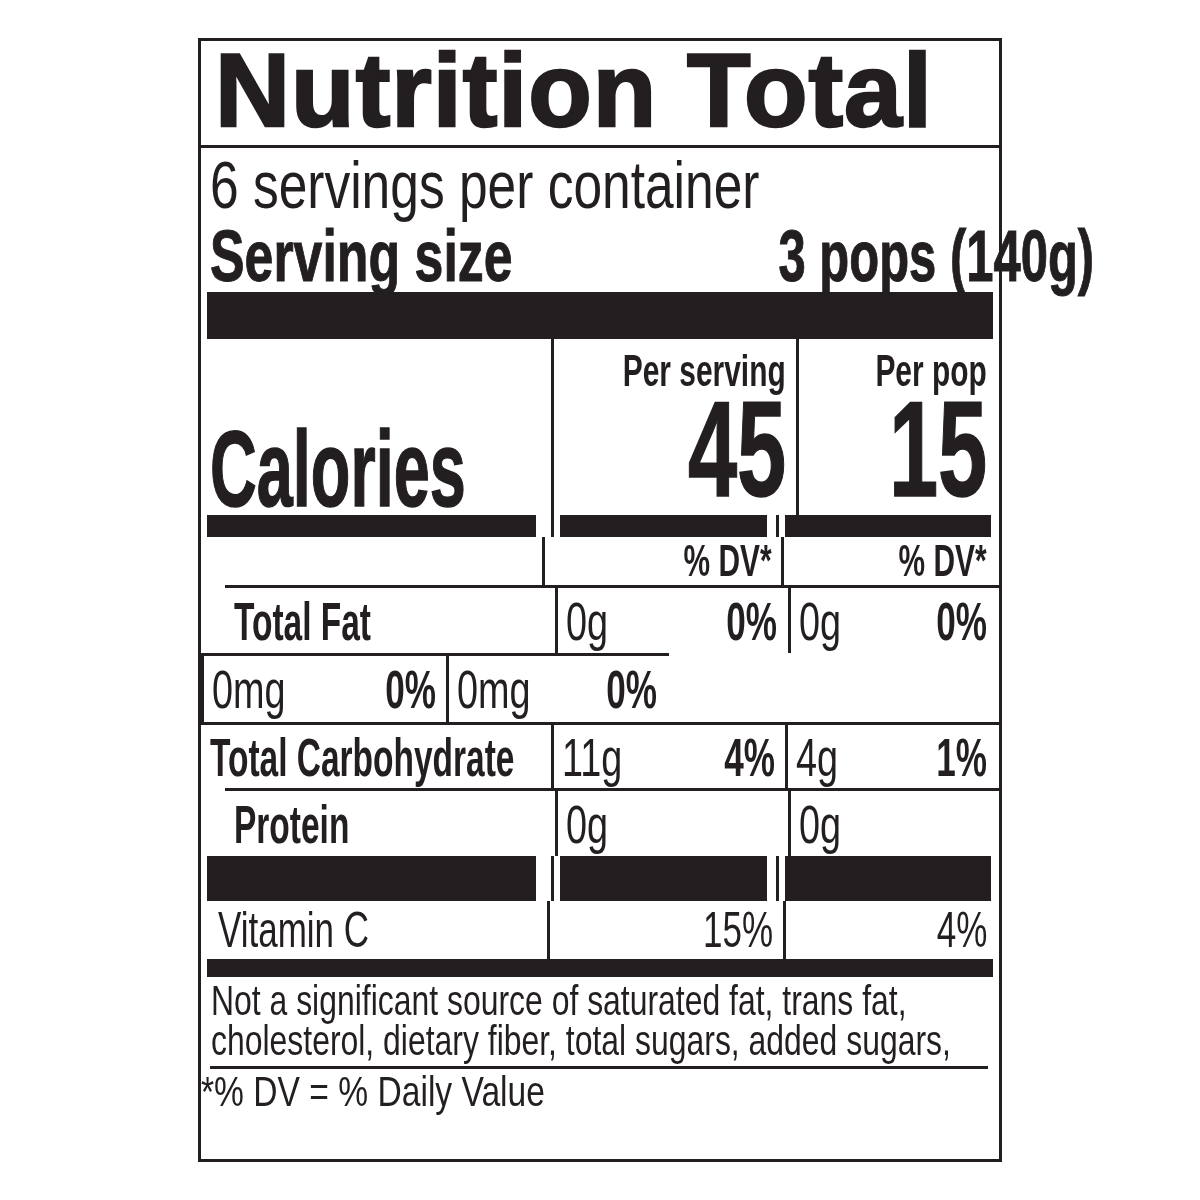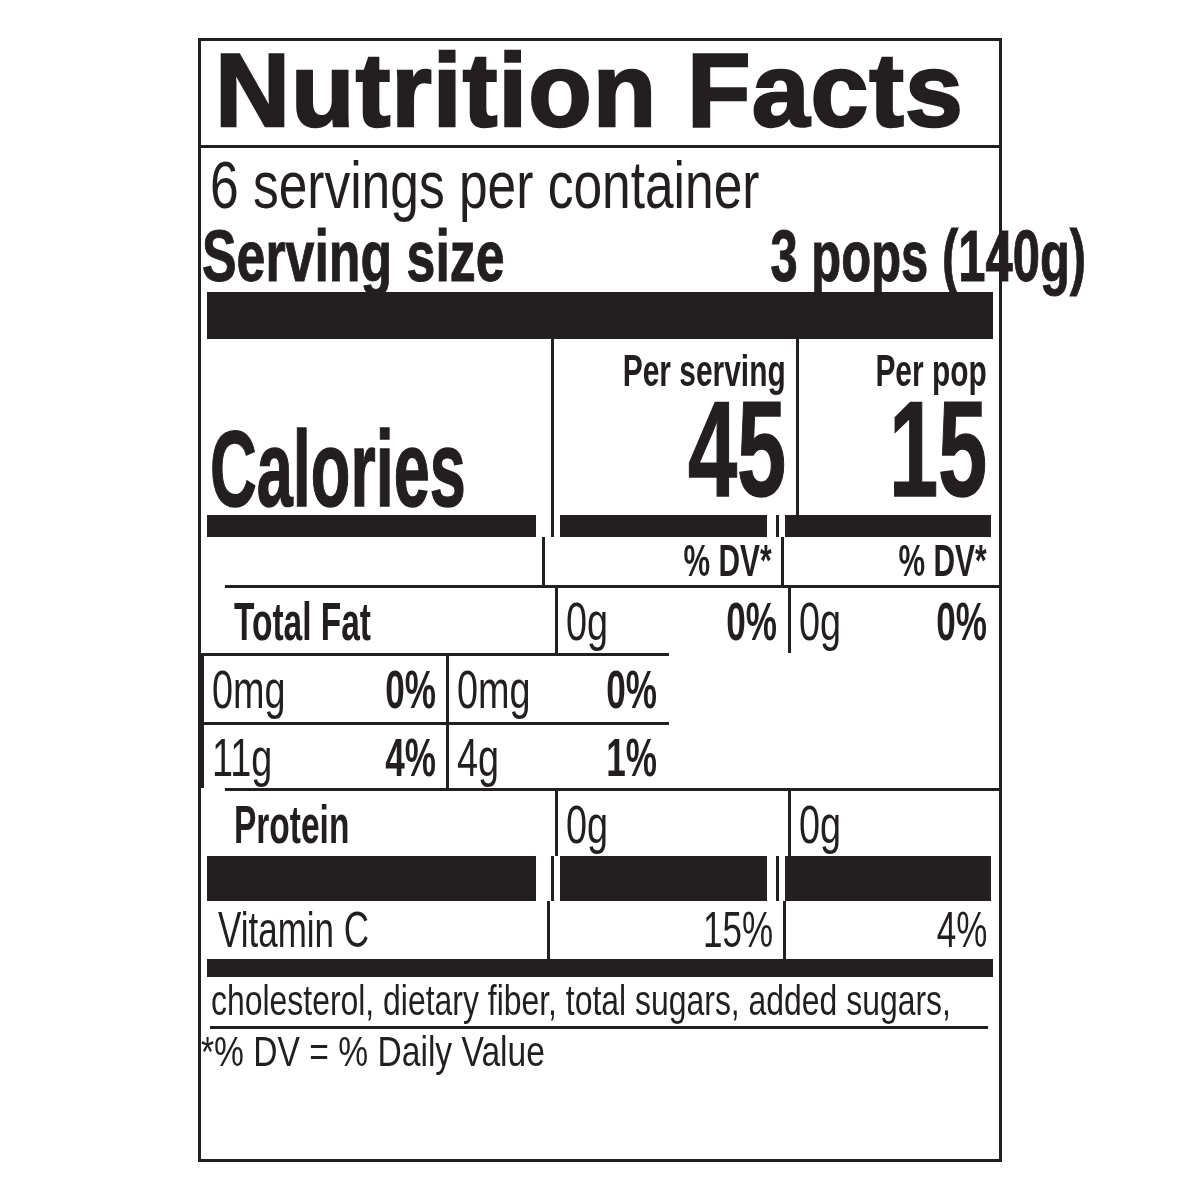--- a/index.html
+++ b/index.html
@@ -16,21 +16,21 @@
   
   .cx {display:inline-block;transform:scaleX(var(--s,.68));transform-origin:0 50%;white-space:nowrap;}
   .cxr{display:inline-block;transform:scaleX(var(--s,.68));transform-origin:100% 50%;white-space:nowrap;}
   .b{font-weight:bold;}
 
   .title{height:107px;padding-left:14px;font-size:104px;line-height:98px;font-weight:bold;
          letter-spacing:1px;-webkit-text-stroke:2.5px var(--ink);border-bottom:3px solid var(--ink);}
 
   .servings{height:71px;font-size:66px;line-height:74px;padding-left:9px;}
   .servingsize{height:73px;display:flex;justify-content:space-between;align-items:center;
-               font-size:72px;font-weight:bold;padding:0 1px;-webkit-text-stroke:1px var(--ink);}
+               font-size:72px;font-weight:bold;padding:0 9px;-webkit-text-stroke:1px var(--ink);}
 
   .bar{background:var(--ink);}
   .bar-thick{height:47px;margin:0 6px;}
   .bar-full{height:18px;margin:0 6px;}
 
   
   .band{display:flex;}
   .c{display:flex;align-items:center;}
   .c1{width:350px;padding-left:9px;}
   .c2{width:245px;border-left:3px solid var(--ink);padding:0 10px 0 8px;}
@@ -68,21 +68,21 @@
   .footnote{padding:4px 10px 0 10px;font-size:42px;line-height:40px;}
   .rule-dv{border-top:3px solid var(--ink);margin:5px 11px 0 9px;}
   .dvline{height:46px;display:flex;align-items:center;font-size:42px;}
 </style>
 </head>
 <body>
 
 <div class="page">
   <div class="label">
 
-    <div class="title">Nutrition Facts</div>
+    <div class="title">Nutrition Total</div>
 
     <div class="servings">
       <span class="cx" style="--s:.78">6 servings per container</span>
     </div>
 
     <div class="servingsize">
       <span class="cx" style="--s:.72">Serving size</span>
       <span class="cxr" style="--s:.68">3 pops (140g)</span>
     </div>
 
@@ -143,20 +143,23 @@
         <span class="cx" style="--s:.7">0mg</span>
         <span class="cxr b" style="--s:.65">0%</span>
       </div>
       <div class="c c3 split">
         <span class="cx" style="--s:.7">0mg</span>
         <span class="cxr b" style="--s:.65">0%</span>
       </div>
     </div>
 
     <div class="band row hl h66">
+      <div class="c c1">
+        <span class="cx b" style="--s:.62">Total Carbohydrate</span>
+      </div>
       <div class="c c2 split">
         <span class="cx" style="--s:.7">11g</span>
         <span class="cxr b" style="--s:.65">4%</span>
       </div>
       <div class="c c3 split">
         <span class="cx" style="--s:.7">4g</span>
         <span class="cxr b" style="--s:.65">1%</span>
       </div>
     </div>
 
@@ -195,20 +198,23 @@
       </div>
       <div class="c c3 rgt">
         <span class="cxr" style="--s:.7">4%</span>
       </div>
     </div>
 
     <div class="bar bar-full"></div>
 
     <div class="footnote">
       <div>
+        <span class="cx" style="--s:.76">Not a significant source of saturated fat, trans fat,</span>
+      </div>
+      <div>
         <span class="cx" style="--s:.76">cholesterol, dietary fiber, total sugars, added sugars,</span>
       </div>
     </div>
 
     <div class="rule-dv"></div>
 
     <div class="dvline">
       <span class="cx" style="--s:.8">*% DV = % Daily Value</span>
     </div>
 

